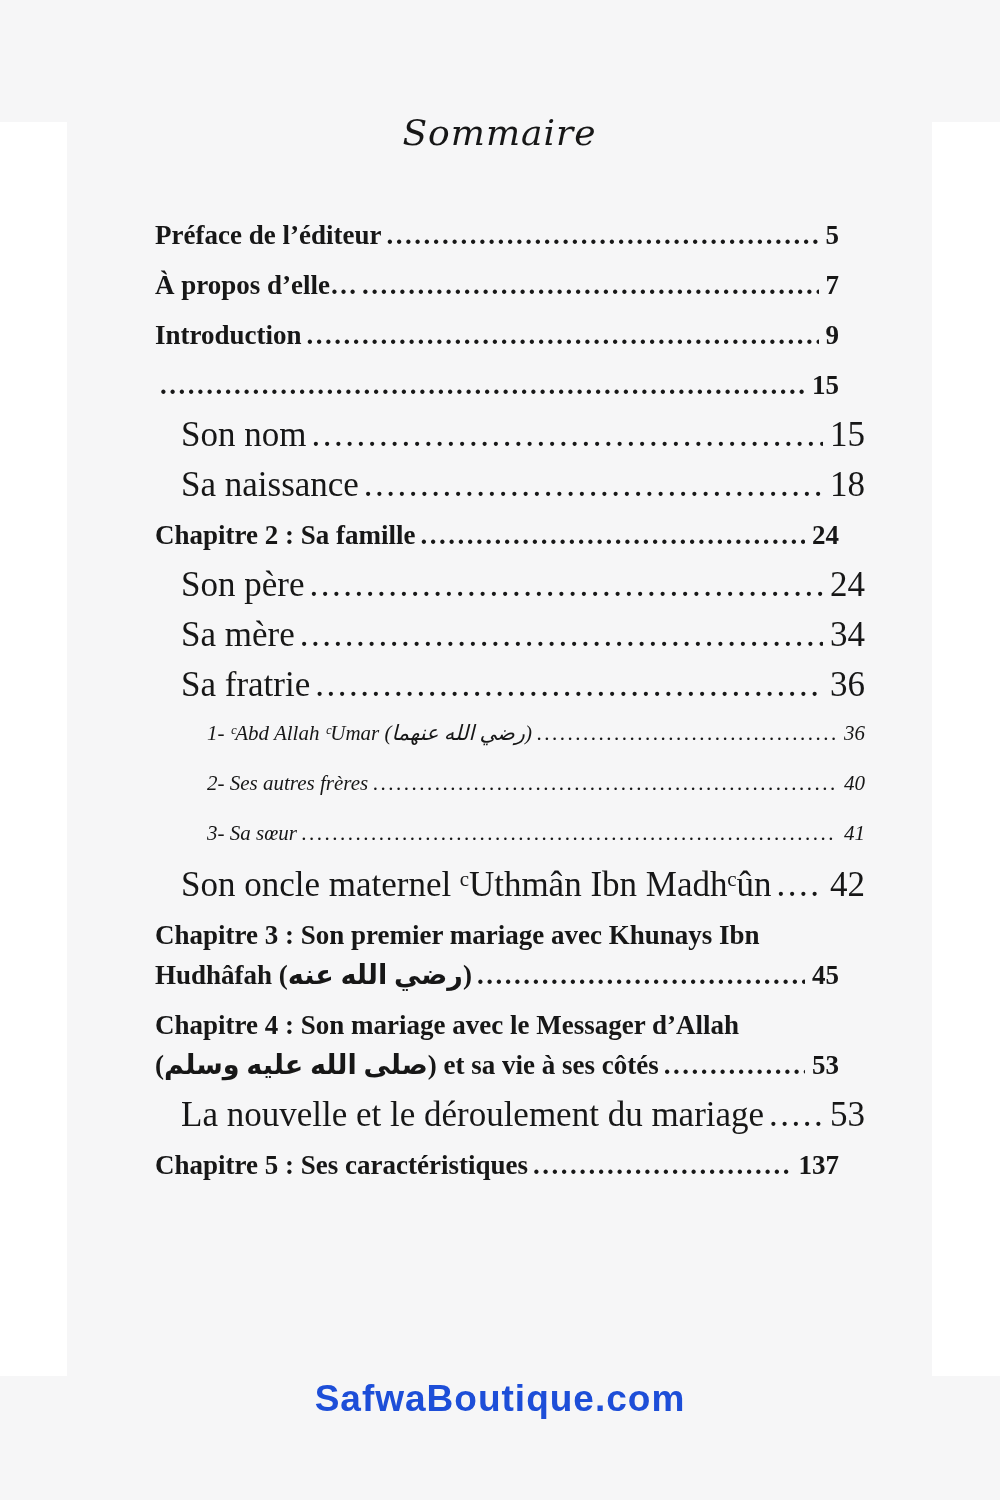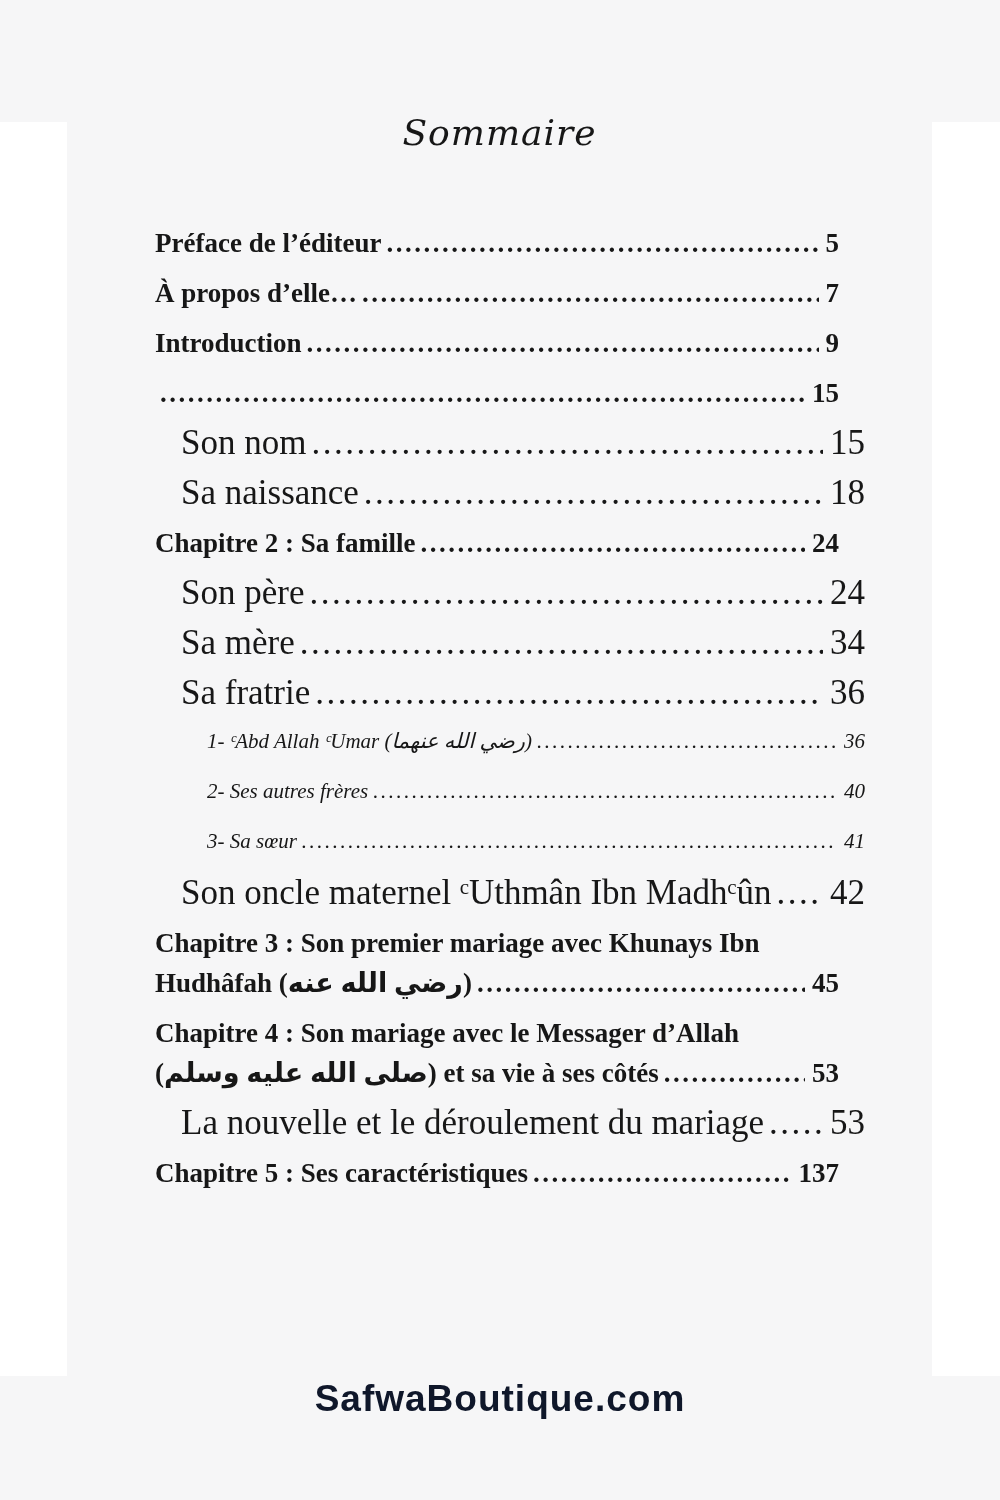--- a/index.html
+++ b/index.html
@@ -35,21 +35,21 @@
     font-family: "DejaVu Serif", serif;
     font-style: italic;
     font-weight: 500;
     font-size: 36px;
     letter-spacing: 1px;
   }
 
   .toc {
     position: absolute;
     left: 155px;
-    top: 226px;
+    top: 218px;
     width: 710px;
   }
   .row {
     display: flex;
     align-items: baseline;
     line-height: 34px;
     margin-bottom: 16px;
   }
   .row.ch {
     font-weight: bold;
@@ -86,21 +86,21 @@
 
   .watermark {
     position: absolute;
     top: 1378px;
     left: 0;
     width: 1000px;
     text-align: center;
     font-family: "Liberation Sans", "DejaVu Sans", sans-serif;
     font-weight: bold;
     font-size: 37px;
-    color: #0f172a;
+    color: #1d4ed8;
     letter-spacing: 1px;
   }
 </style>
 </head>
 <body>
 
 <div class="strip left"></div>
 <div class="strip right"></div>
 
 <h1 class="title">Sommaire</h1>

